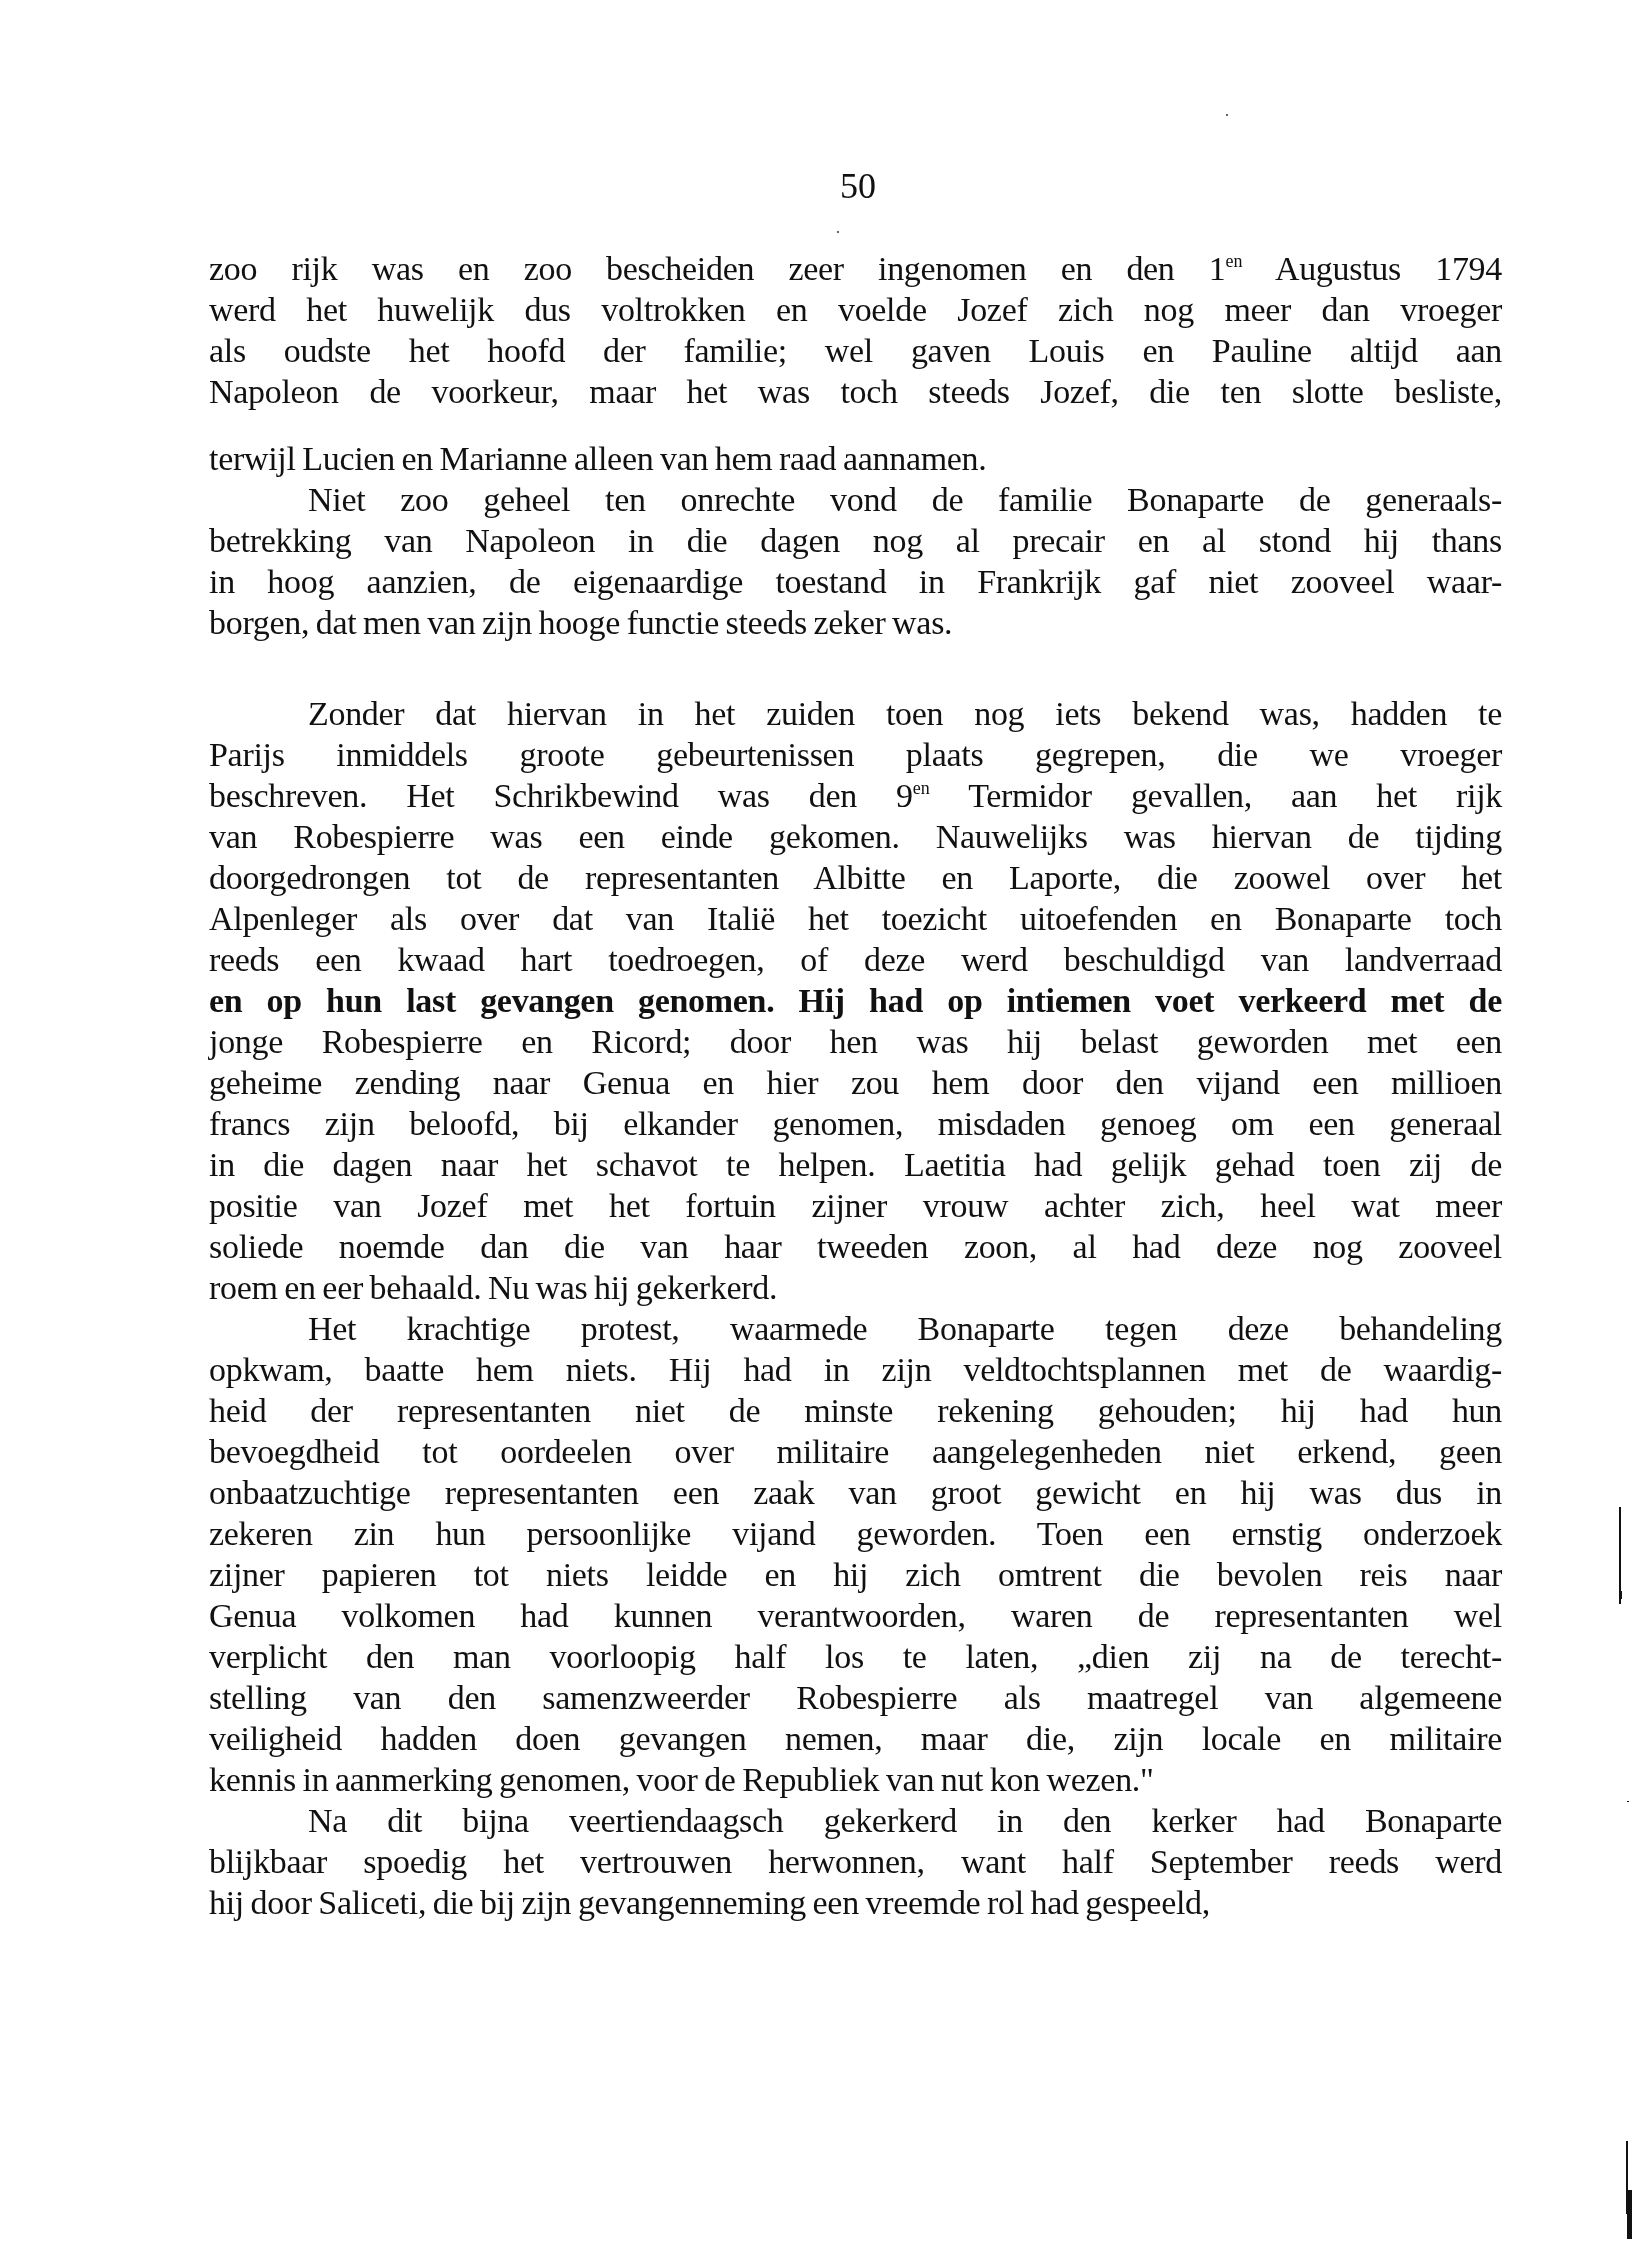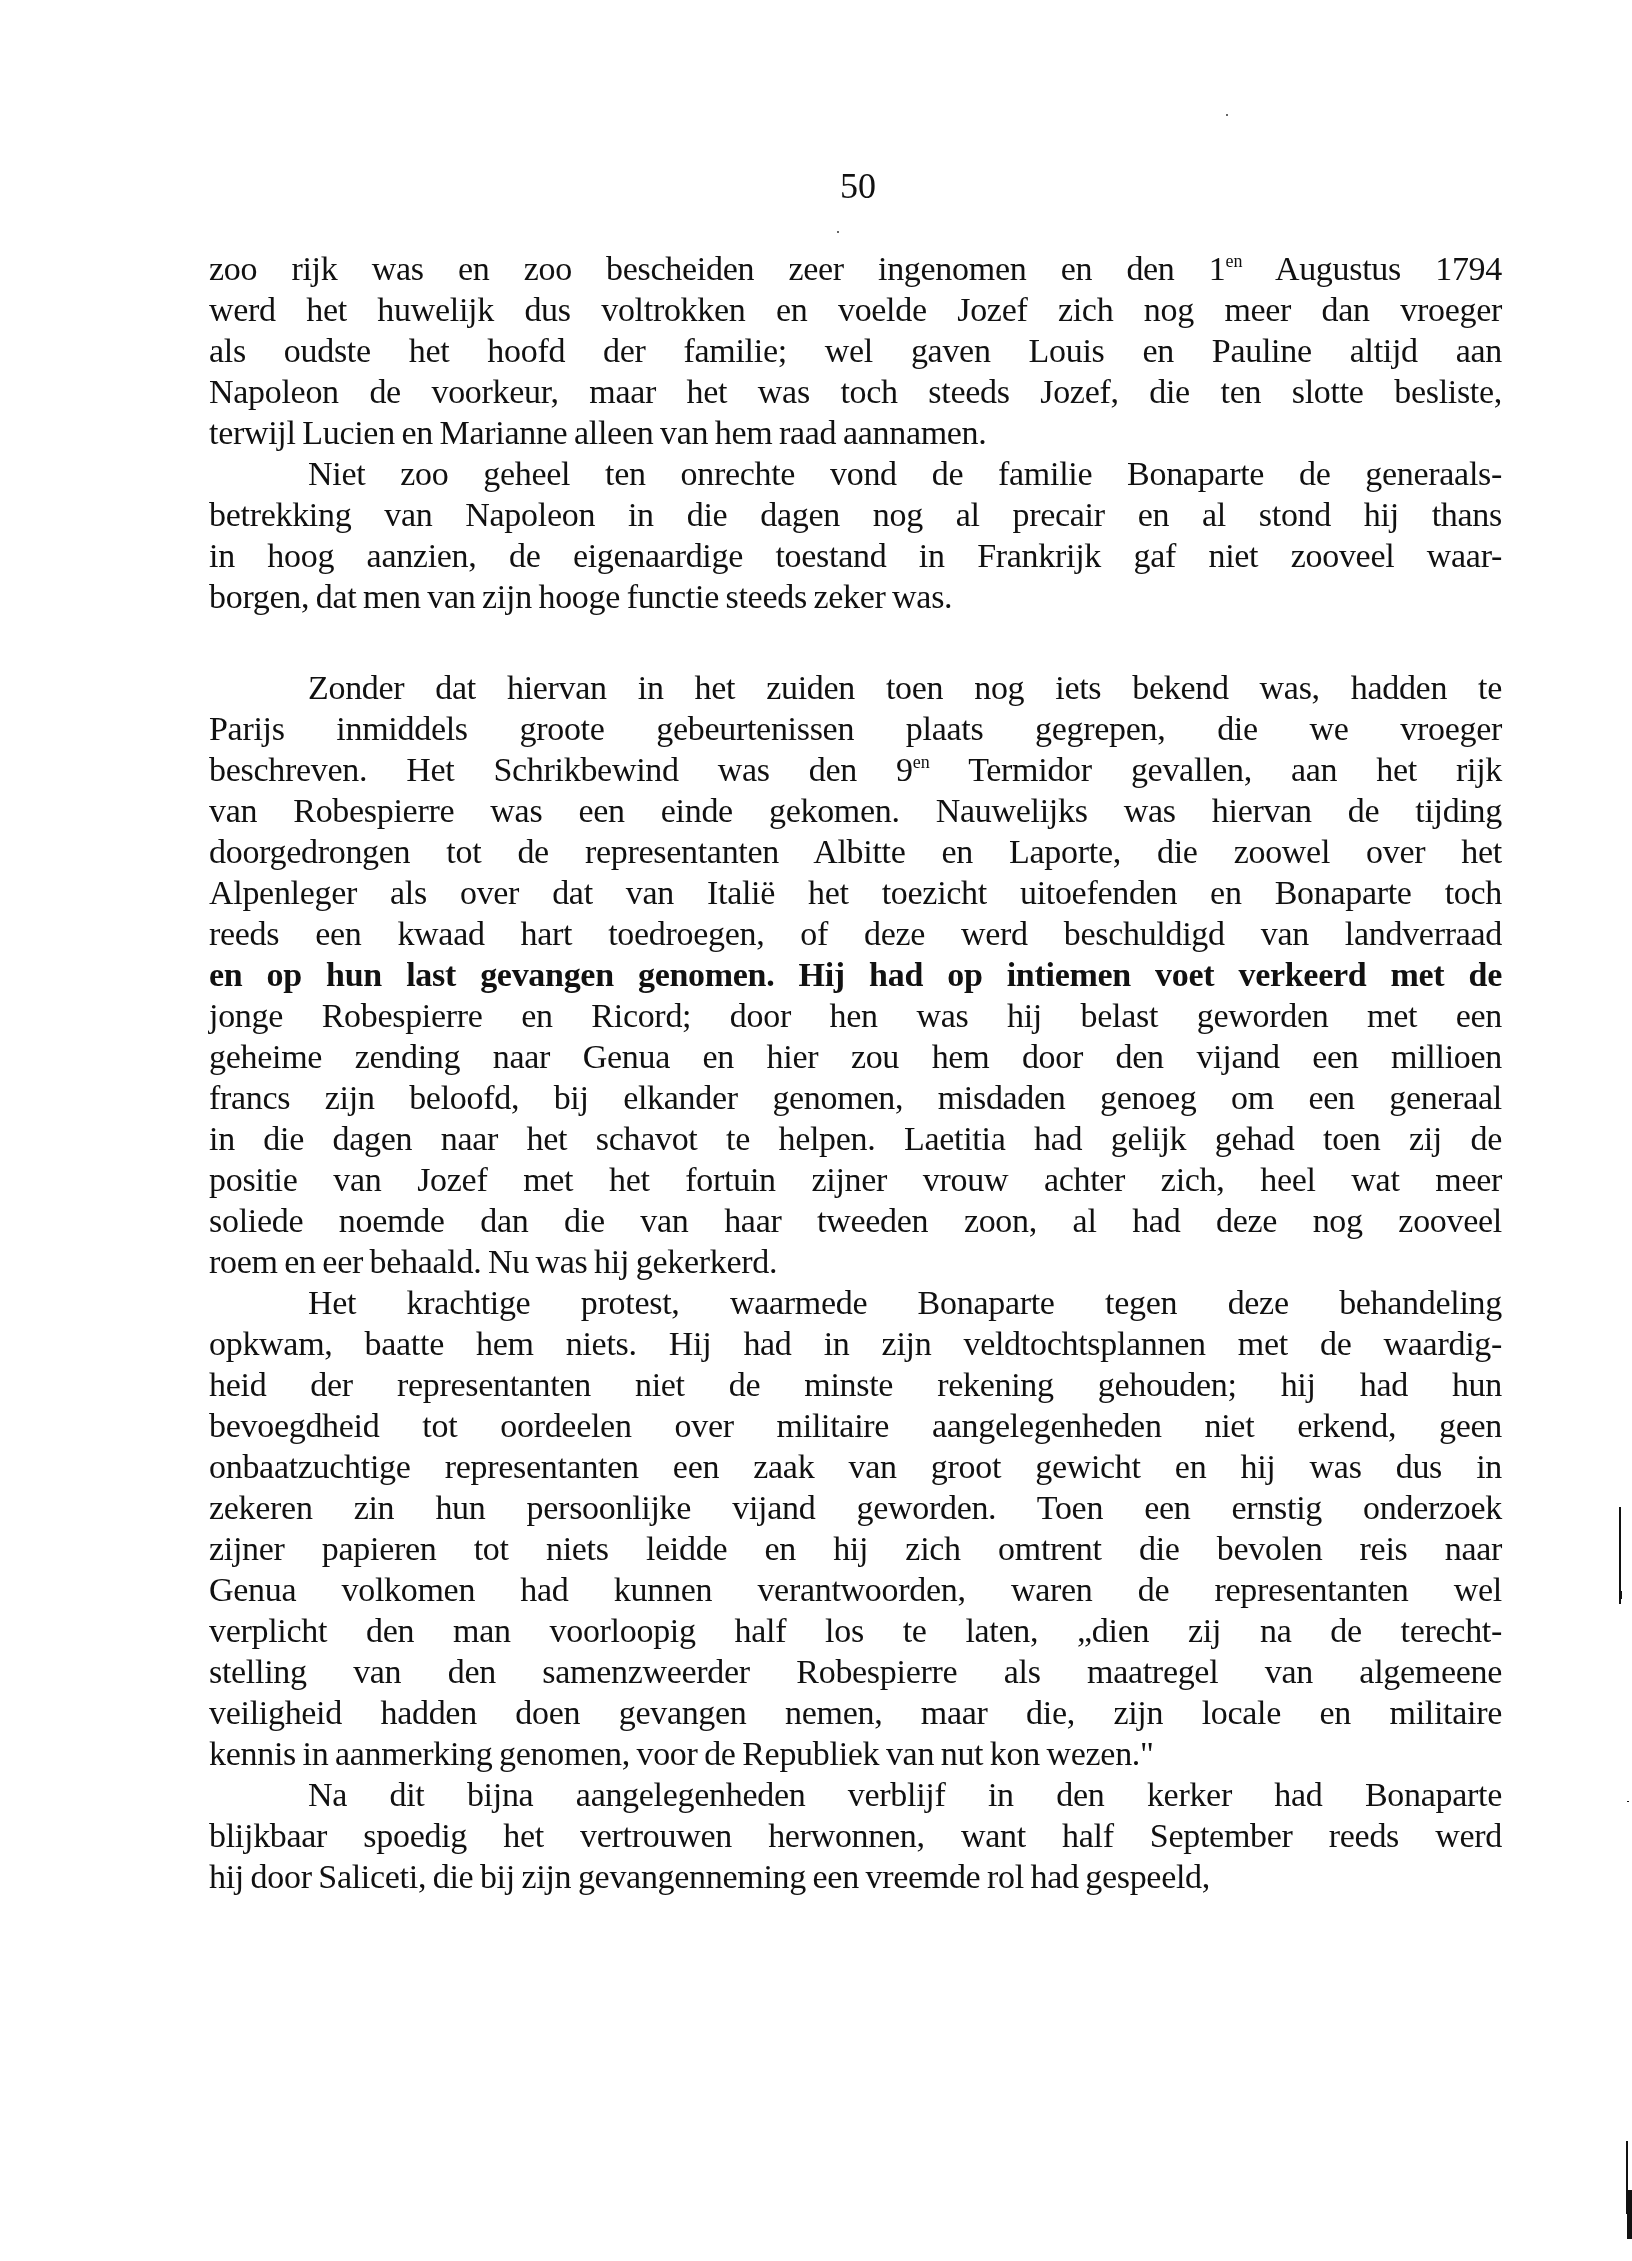--- a/index.html
+++ b/index.html
@@ -78,21 +78,21 @@
 
 <div class="speck" style="left:837px; top:231px;"></div>
 <div class="speck" style="left:1226px; top:114px;"></div>
 
 <div class="text-block" id="text-block">
     <div class="paragraph">
       <span class="line" style="display: block; width: 1293px;"><span>zoo rijk was en zoo bescheiden zeer ingenomen en den 1</span><sup class="ord">en</sup><span> Augustus 1794</span></span>
       <span class="line" style="display: block; width: 1293px;"><span>werd het huwelijk dus voltrokken en voelde Jozef zich nog meer dan vroeger</span></span>
       <span class="line" style="display: block; width: 1293px;"><span>als oudste het hoofd der familie; wel gaven Louis en Pauline altijd aan</span></span>
       <span class="line" style="display: block; width: 1293px;"><span>Napoleon de voorkeur, maar het was toch steeds Jozef, die ten slotte besliste,</span></span>
-      <span class="line last" style="display: block; width: 1293px;"><span>terwijl Lucien en Marianne alleen van hem raad aannamen.</span></span>
+      <span class="line last" style="display: block; width: 1293px; margin-top: 26px;"><span>terwijl Lucien en Marianne alleen van hem raad aannamen.</span></span>
     </div>
     <div class="paragraph">
       <span class="line indent" style="display: block; width: 1293px;"><span>Niet zoo geheel ten onrechte vond de familie Bonaparte de generaals-</span></span>
       <span class="line" style="display: block; width: 1293px;"><span>betrekking van Napoleon in die dagen nog al precair en al stond hij thans</span></span>
       <span class="line" style="display: block; width: 1293px;"><span>in hoog aanzien, de eigenaardige toestand in Frankrijk gaf niet zooveel waar-</span></span>
       <span class="line last" style="display: block; width: 1293px;"><span>borgen, dat men van zijn hooge functie steeds zeker was.</span></span>
     </div>
     <div class="para-gap"></div>
     <div class="paragraph">
       <span class="line indent" style="display: block; width: 1293px;"><span>Zonder dat hiervan in het zuiden toen nog iets bekend was, hadden te</span></span>
@@ -119,21 +119,21 @@
       <span class="line" style="display: block; width: 1293px;"><span>onbaatzuchtige representanten een zaak van groot gewicht en hij was dus in</span></span>
       <span class="line" style="display: block; width: 1293px;"><span>zekeren zin hun persoonlijke vijand geworden. Toen een ernstig onderzoek</span></span>
       <span class="line" style="display: block; width: 1293px;"><span>zijner papieren tot niets leidde en hij zich omtrent die bevolen reis naar</span></span>
       <span class="line" style="display: block; width: 1293px;"><span>Genua volkomen had kunnen verantwoorden, waren de representanten wel</span></span>
       <span class="line" style="display: block; width: 1293px;"><span>verplicht den man voorloopig half los te laten, „dien zij na de terecht-</span></span>
       <span class="line" style="display: block; width: 1293px;"><span>stelling van den samenzweerder Robespierre als maatregel van algemeene</span></span>
       <span class="line" style="display: block; width: 1293px;"><span>veiligheid hadden doen gevangen nemen, maar die, zijn locale en militaire</span></span>
       <span class="line last" style="display: block; width: 1293px;"><span>kennis in aanmerking genomen, voor de Republiek van nut kon wezen."</span></span>
     </div>
     <div class="paragraph">
-      <span class="line indent" style="display: block; width: 1293px;"><span>Na dit bijna aangelegenheden verblijf in den kerker had Bonaparte</span></span>
+      <span class="line indent" style="display: block; width: 1293px;"><span>Na dit bijna veertiendaagsch gekerkerd in den kerker had Bonaparte</span></span>
       <span class="line" style="display: block; width: 1293px;"><span>blijkbaar spoedig het vertrouwen herwonnen, want half September reeds werd</span></span>
       <span class="line last" style="display: block; width: 1293px;"><span>hij door Saliceti, die bij zijn gevangenneming een vreemde rol had gespeeld,</span></span>
     </div>
   </div>
 
 <div class="edge-mark" style="left:1619px; top:1507px; width:2.4px; height:97px;"></div>
 <div class="edge-mark" style="left:1620px; top:1591px; width:1.6px; height:8px;"></div>
 <div class="edge-mark" style="left:1627px; top:1801px; width:2.4px; height:0.8px;"></div>
 <div class="edge-mark" style="left:1626px; top:2141px; width:1.6px; height:73px;"></div>
 <div class="edge-mark" style="left:1627px; top:2190px; width:4.9px; height:49px;"></div>

